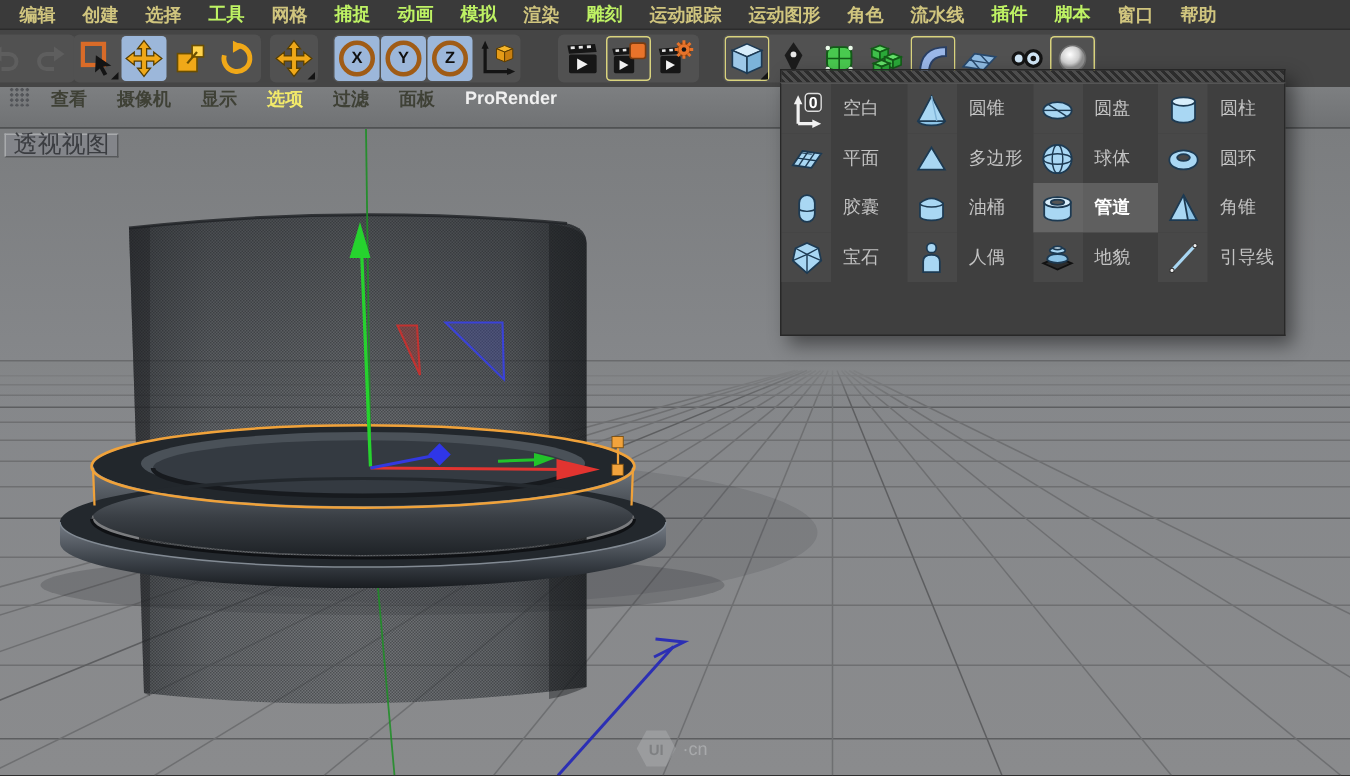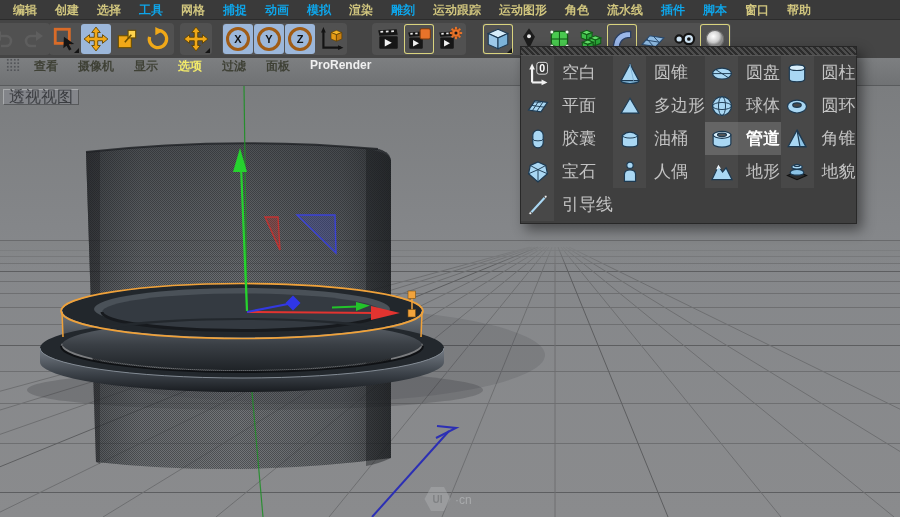--- a/index.html
+++ b/index.html
@@ -3,21 +3,21 @@
 <meta charset="utf-8">
 <style>
   html,body{margin:0;padding:0;background:#222;}
   #stage{position:relative;width:900px;height:517px;overflow:hidden;
          font-family:"Liberation Sans","DejaVu Sans",sans-serif;
          -webkit-font-smoothing:antialiased;user-select:none;padding-left:43px;}
   
   .menubar{position:absolute;left:0;top:0;width:900px;height:20px;background:#3a3a3a;
            border-bottom:1px solid #2c2c2c;display:flex;align-items:center;padding-left:4px;box-sizing:border-box;}
   .mi{font-size:12px;font-weight:bold;color:#d0c57e;padding:0 9px;line-height:20px;white-space:nowrap;cursor:default;}
-  .mi.dim{color:#0ea5e9;}
+  .mi.dim{color:#bef264;font-family:Liberation Mono, monospace;}
   
   .toolbar{position:absolute;left:0;top:20px;width:900px;height:38px;background:#454545;border-bottom:1px solid #333;}
   .tb-group{position:absolute;top:3px;height:32px;background:#515151;border-radius:4px;display:flex;align-items:center;padding:1px;box-sizing:border-box;gap:1px;}
   .tb-btn{position:relative;width:30px;height:30px;border-radius:3px;display:flex;align-items:center;justify-content:center;}
   .tb-btn svg{display:block;}
   .tb-btn.on{background:#9cb7da;}
   .tb-btn.ybord{box-shadow:inset 0 0 0 1px #d9d37e;}
   .tb-btn.dd::after{content:'';position:absolute;right:1px;bottom:1px;width:0;height:0;
         border-left:5px solid transparent;border-bottom:5px solid #141414;}
   .axisletter{position:absolute;font-size:11px;font-weight:bold;color:#101010;}
@@ -38,21 +38,21 @@
              font-size:16px;color:#3b3d41;padding:0 5px;line-height:14px;}
   
   .prim-panel{position:absolute;left:520px;top:46px;width:337px;z-index:40;
               box-shadow:5px 6px 12px rgba(0,0,0,.45);}
   .hatch{height:9px;background:repeating-linear-gradient(45deg,#2c2c2c 0 2px,#4d4d4d 2px 4px);
          border:1px solid #262626;border-bottom:none;box-sizing:border-box;}
   .panel-body{background:#3f3f3f;border:1px solid #282828;border-top:1px solid #555;box-sizing:border-box;
               display:grid;grid-template-columns:repeat(4,1fr);padding:0 0 2px 0;}
   .pcell{height:33px;display:flex;align-items:center;cursor:pointer;}
   .picon{width:33px;height:33px;background:#484848;display:flex;align-items:center;justify-content:center;flex:0 0 33px;}
-  .plabel{font-size:17px;color:#c2c2c2;margin-left:8px;white-space:nowrap;}
+  .plabel{font-size:12px;color:#c2c2c2;margin-left:8px;white-space:nowrap;}
   .pcell.sel{background:#5f5f5f;}
   .pcell.sel .picon{background:#656565;}
   .pcell.sel .plabel{color:#ffffff;font-weight:bold;}
   
   .scene{position:absolute;left:0;top:86px;z-index:1;}
 </style>
 </head>
 <body>
 <div id="stage">
 
@@ -569,29 +569,20 @@
     </div>
     <div class="pcell">
       <span class="picon">
         <svg width="26" height="26" viewBox="0 0 22 22">
               <circle cx="11" cy="5.3" r="2.7" fill="#a9d7f3" stroke="#1d3a52"></circle>
               <path d="M6.3,19 V13 Q6.3,9.3 11,9.3 Q15.7,9.3 15.7,13 V19 Z" fill="#a9d7f3" stroke="#1d3a52"></path>
             </svg>
       </span>
           <span class="plabel">人偶</span>
     </div>
-    <div class="pcell">
-      <span class="picon">
-        <svg width="26" height="26" viewBox="0 0 22 22">
-              <polygon points="2.5,17.5 8,6 11.5,11 14.5,7.5 19.5,17.5" fill="#a9d7f3" stroke="#1d3a52"></polygon>
-              <polyline points="6.7,8.8 8,6 9.6,8.3" fill="none" stroke="#f0f8ff" stroke-width="1.2"></polyline>
-            </svg>
-      </span>
-          <span class="plabel">地形</span>
-    </div>
 
     <div class="pcell">
       <span class="picon">
         <svg width="26" height="26" viewBox="0 0 22 22">
               <polygon points="3,14 11,10.5 19,14 11,17.5" fill="#2b2b2b" stroke="#111111"></polygon>
               <path d="M5.2,11.5 Q5.8,8.8 11,8.8 Q16.2,8.8 16.8,11.5 A5.8,2.2 0 0 1 5.2,11.5 Z" fill="#8cc3e6" stroke="#1d3a52"></path>
               <ellipse cx="11" cy="6.8" rx="4.4" ry="1.7" fill="#a9d7f3" stroke="#1d3a52"></ellipse>
               <ellipse cx="11" cy="5.4" rx="2.4" ry="0.9" fill="#d8eefb" stroke="#1d3a52"></ellipse>
             </svg>
       </span>

